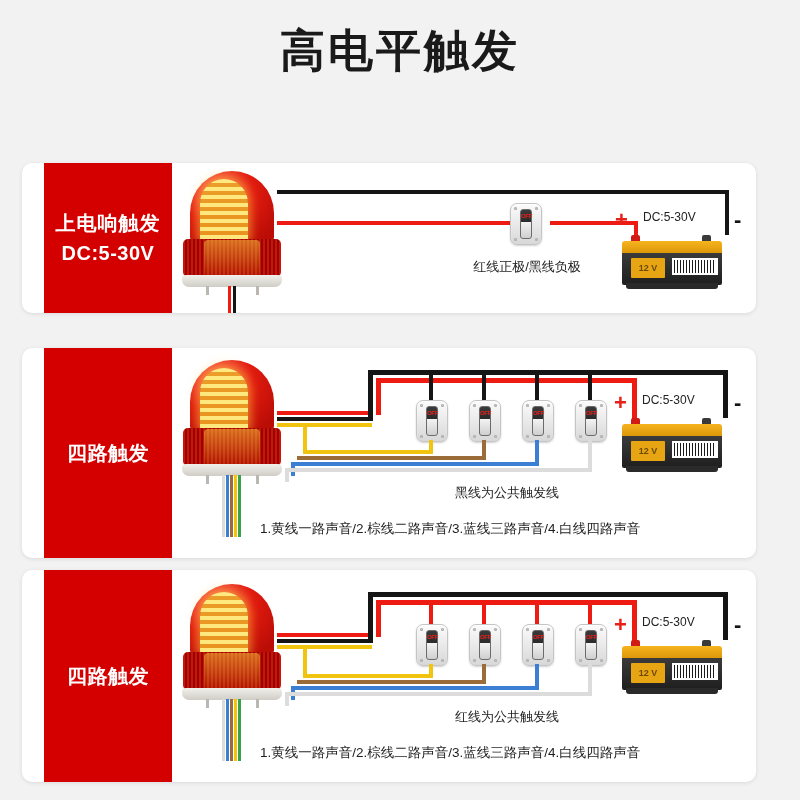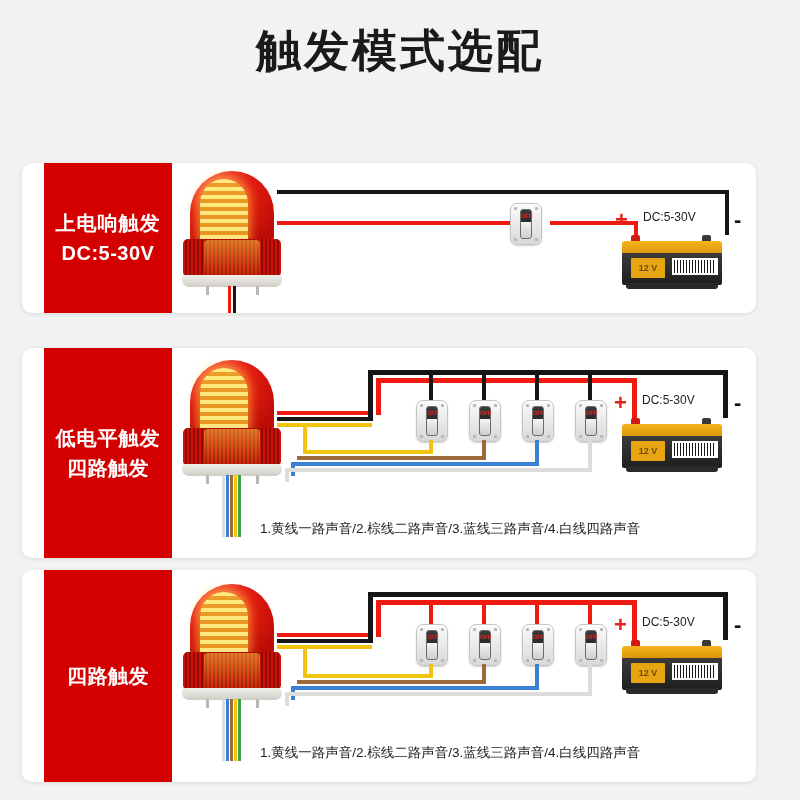--- a/index.html
+++ b/index.html
@@ -245,21 +245,21 @@
     color: #1e1e1e;
     white-space: nowrap;
   }
 </style>
 </head>
 <body>
 
 <div class="page">
 
   <div class="header">
-    <div class="title">触发模式选配</div>
+    <div class="title">高电平触发</div>
   </div>
 
   <div class="panel panel-1">
 
     <div class="red-label">
       <div class="l1">上电响触发</div>
       <div class="l2">DC:5-30V</div>
     </div>
 
     <div class="beacon" style="left:160px; top:8px; width:100px; height:122px;">
@@ -299,26 +299,26 @@
       <div class="body"></div>
       <div class="foot"></div>
       <div class="label12">12 V</div>
       <div class="barcode"></div>
     </div>
 
     <div class="plus-sym" style="left:593px; top:46px;">+</div>
     <div class="minus-sym" style="left:712px; top:46px;">-</div>
     <div class="dc-text" style="left:621px; top:47px;">DC:5-30V</div>
 
+    <div class="caption" style="left:390px; top:95px; width:230px;">红线正极/黑线负极</div>
   </div>
 
   <div class="panel panel-2">
 
     <div class="red-label">
-      <div class="l1">低电平触发</div>
       <div class="l2">四路触发</div>
     </div>
 
     <div class="beacon" style="left:160px; top:12px; width:100px; height:122px;">
       <div class="dome"></div>
       <div class="leds"></div>
       <div class="ring" style="top:68px;"></div>
       <div class="ring-glow" style="top:69px;"></div>
       <div class="base" style="top:104px;"></div>
       <div class="foot" style="left:24px; top:115px;"></div>
@@ -407,20 +407,21 @@
       <div class="body"></div>
       <div class="foot"></div>
       <div class="label12">12 V</div>
       <div class="barcode"></div>
     </div>
 
     <div class="plus-sym" style="left:592px; top:44px;">+</div>
     <div class="minus-sym" style="left:712px; top:44px;">-</div>
     <div class="dc-text" style="left:620px; top:45px;">DC:5-30V</div>
 
+    <div class="caption" style="left:355px; top:136px; width:260px;">黑线为公共触发线</div>
     <div class="caption-small" style="left:238px; top:172px;">1.黄线一路声音/2.棕线二路声音/3.蓝线三路声音/4.白线四路声音</div>
   </div>
 
   <div class="panel panel-3">
 
     <div class="red-label">
       <div class="l2">四路触发</div>
     </div>
 
     <div class="beacon" style="left:160px; top:14px; width:100px; height:122px;">
@@ -515,16 +516,17 @@
       <div class="body"></div>
       <div class="foot"></div>
       <div class="label12">12 V</div>
       <div class="barcode"></div>
     </div>
 
     <div class="plus-sym" style="left:592px; top:44px;">+</div>
     <div class="minus-sym" style="left:712px; top:44px;">-</div>
     <div class="dc-text" style="left:620px; top:45px;">DC:5-30V</div>
 
+    <div class="caption" style="left:355px; top:138px; width:260px;">红线为公共触发线</div>
     <div class="caption-small" style="left:238px; top:174px;">1.黄线一路声音/2.棕线二路声音/3.蓝线三路声音/4.白线四路声音</div>
   </div>
 
 </div>
 
 </body></html>

